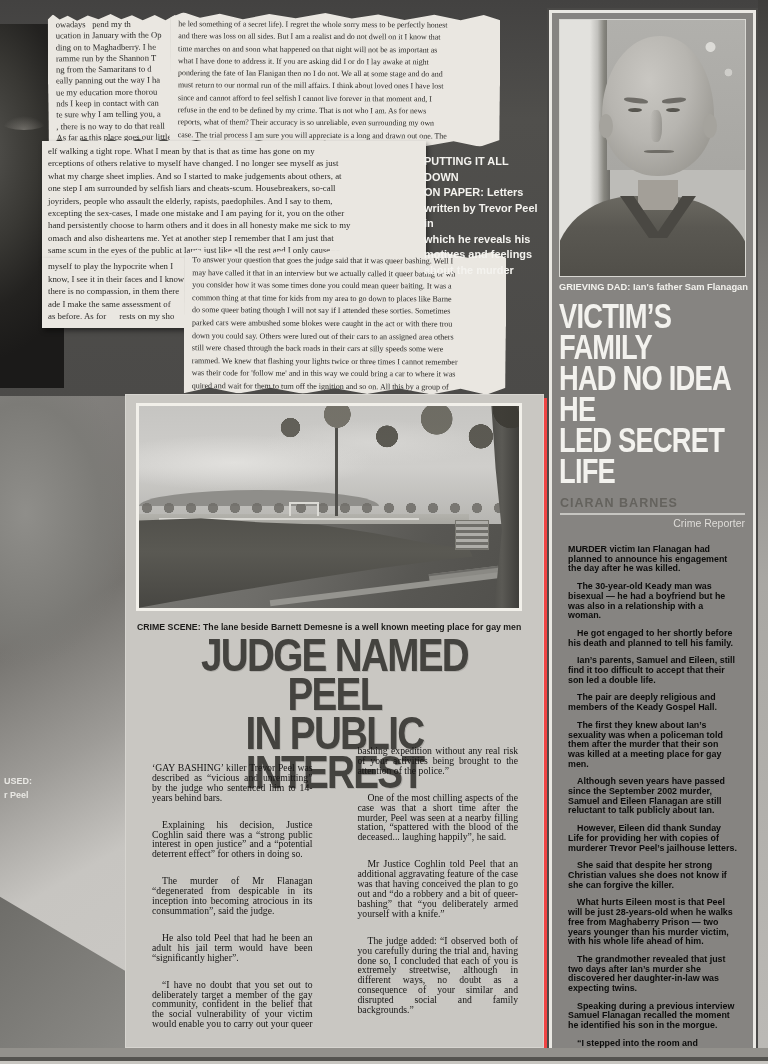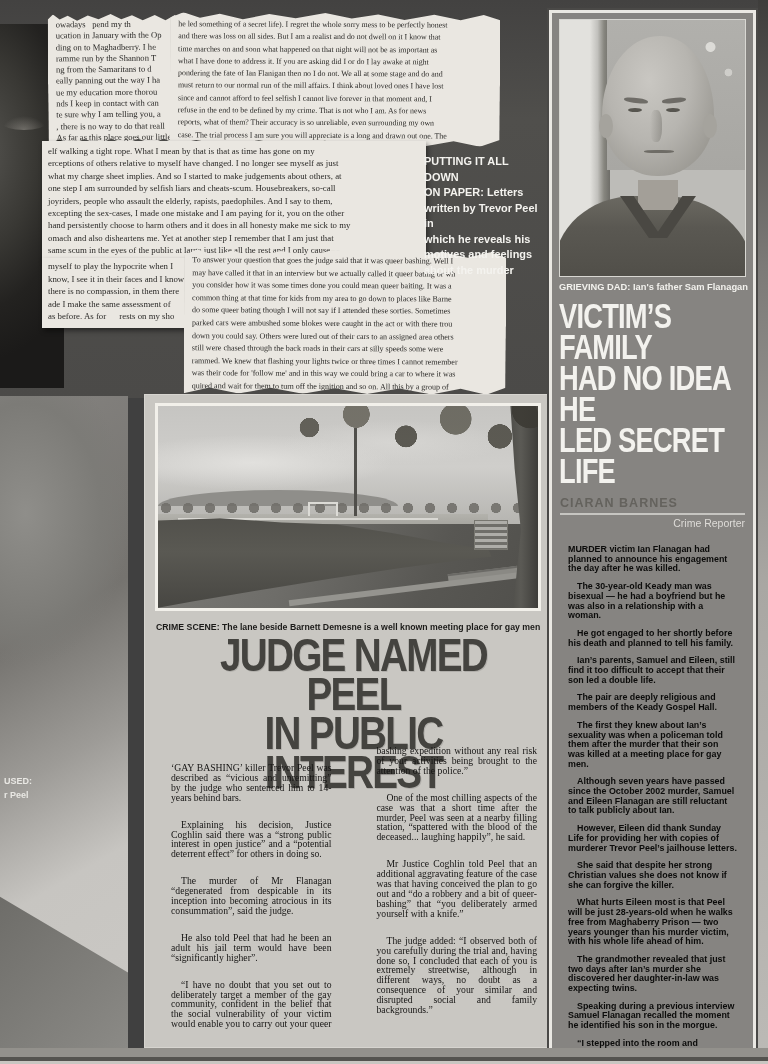--- a/index.html
+++ b/index.html
@@ -1,17 +1,17 @@
 <!DOCTYPE html>
 <html><head>
 <meta charset="utf-8">
 <style>
   html,body{margin:0;padding:0;background:#8e8c89;}
   #canvas{position:relative;width:768px;height:1064px;overflow:hidden;
-          background:#404040;font-family:"Liberation Sans",sans-serif;}
+          background:#ef4444;font-family:"Liberation Sans",sans-serif;}
   #canvas *{box-sizing:border-box;}
 
   
   .dark-top{position:absolute;left:0;top:0;width:768px;height:398px;
             background:linear-gradient(180deg,#434241,#504f4c 30%,#4b4a48);}
 
   
   .face-frag{position:absolute;left:0;top:24px;width:64px;height:364px;
              background:radial-gradient(ellipse 120px 210px at -30% 35%,#555450 0%,#393834 45%,#232220 75%,#1b1a19 100%);}
   .face-brow{position:absolute;left:2px;top:92px;width:44px;height:14px;border-radius:50%;
@@ -41,21 +41,21 @@
   .left-strip{position:absolute;left:0;top:396px;width:128px;height:652px;
               background:radial-gradient(ellipse 150px 220px at 20% 18%,#8f8e8a 0%,#7c7b77 50%,rgba(0,0,0,0) 70%),
                          linear-gradient(150deg,#84827f 0%,#75736f 35%,#9d9b97 55%,#c7c5c1 72%,#cbc9c5 100%);}
   .left-wedge{position:absolute;left:0;top:484px;width:128px;height:168px;
               background:linear-gradient(135deg,#6c6b67,#8b8a86);
               clip-path:polygon(0 10%,100% 55%,100% 100%,0 100%);}
   .used-cap{position:absolute;left:4px;top:334px;color:#e9e8e4;font-weight:bold;
             font-size:9px;line-height:14px;white-space:pre-line;margin-top:44px;}
 
   
-  .main-box{position:absolute;left:144px;top:394px;width:419px;height:654px;
+  .main-box{position:absolute;left:125px;top:394px;width:419px;height:654px;
             background:#c9c7c2;box-shadow:inset 0 0 0 1px #d6d4cf;}
   .cs{position:absolute;left:11px;top:9px;width:386px;height:208px;
       border:3px solid #f2f0ea;background:#b8b7b3;overflow:hidden;}
   .cs-sky{position:absolute;inset:0;
       background:radial-gradient(ellipse 200px 40px at 25% 28%,rgba(230,229,226,.8),rgba(0,0,0,0) 70%),
                  radial-gradient(ellipse 160px 32px at 62% 18%,rgba(221,220,217,.6),rgba(0,0,0,0) 70%),
                  linear-gradient(180deg,#c6c5c2 0%,#cfcecb 30%,#b4b3af 60%,#a8a7a3 78%);}
   .cs-hills{position:absolute;left:0;top:84px;width:240px;height:16px;background:#8f8e8a;
             border-radius:50% 50% 0 0/100% 100% 0 0;}
   .cs-trees{position:absolute;left:0;top:92px;width:386px;height:20px;opacity:.9;
@@ -283,21 +283,21 @@
       <div class="byline-rule"></div>
       <div class="byline-role">Crime Reporter</div>
     </div>
     <div class="vbody">
         <p class="bpara">MURDER victim Ian Flanagan had planned to announce his engagement the day after he was killed.</p>
         <p class="bpara">The 30-year-old Keady man was bisexual — he had a boyfriend but he was also in a relationship with a woman.</p>
         <p class="bpara">He got engaged to her shortly before his death and planned to tell his family.</p>
         <p class="bpara">Ian’s parents, Samuel and Eileen, still find it too difficult to accept that their son led a double life.</p>
         <p class="bpara">The pair are deeply religious and members of the Keady Gospel Hall.</p>
         <p class="bpara">The first they knew about Ian’s sexuality was when a policeman told them after the murder that their son was killed at a meeting place for gay men.</p>
-        <p class="bpara">Although seven years have passed since the October 2002 murder, Samuel and Eileen Flanagan are still reluctant to talk publicly about Ian.</p>
+        <p class="bpara">Although seven years have passed since the September 2002 murder, Samuel and Eileen Flanagan are still reluctant to talk publicly about Ian.</p>
         <p class="bpara">However, Eileen did thank Sunday Life for providing her with copies of murderer Trevor Peel’s jailhouse letters.</p>
         <p class="bpara">She said that despite her strong Christian values she does not know if she can forgive the killer.</p>
         <p class="bpara">What hurts Eileen most is that Peel will be just 28-years-old when he walks free from Maghaberry Prison — two years younger than his murder victim, with his whole life ahead of him.</p>
         <p class="bpara">The grandmother revealed that just two days after Ian’s murder she discovered her daughter-in-law was expecting twins.</p>
         <p class="bpara">Speaking during a previous interview Samuel Flanagan recalled the moment he identified his son in the morgue.</p>
         <p class="bpara">“I stepped into the room and someone said, ‘Mr Flanagan there is a lot of blood and stuff but we have tidied him up a wee bit’ and I stepped forward to see him.</p>
         <p class="bpara">“But you just stand and gaze. I was very shocked. Up until then I’d no idea he’d been attacked.</p>
         <p class="bpara">I said to a policeman, ‘You’ve a murder inquiry on your hands, then. ‘And he said, ‘Yes’.”</p>
       </div>
   </div>

